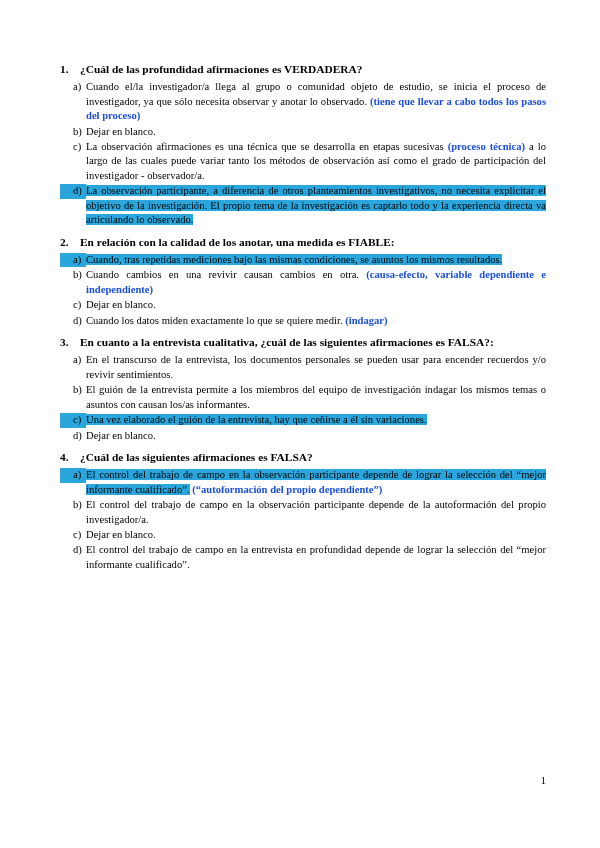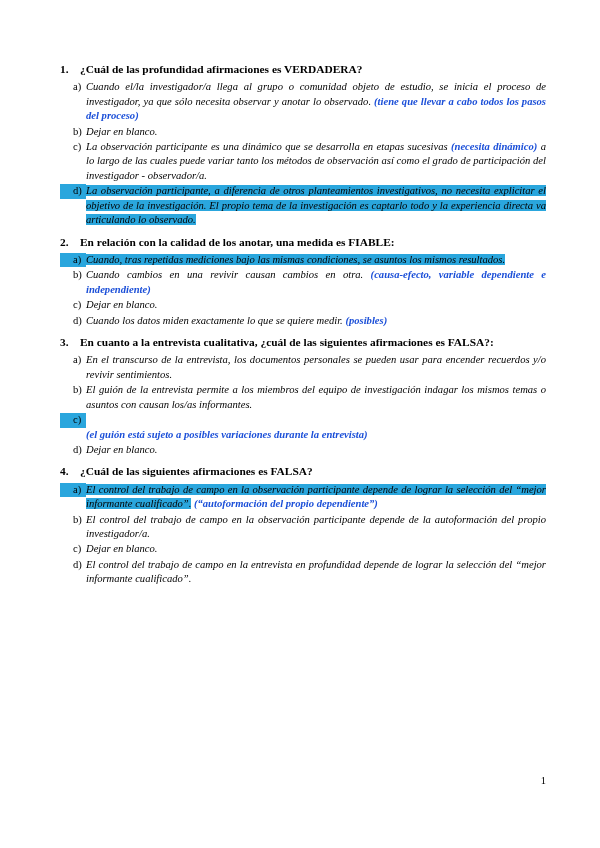--- a/index.html
+++ b/index.html
@@ -55,21 +55,20 @@
   .a-label {
     flex: 0 0 26px;
     width: 26px;
     padding-left: 13px;
     box-sizing: border-box;
   }
   .a-body {
     flex: 1 1 auto;
     text-align: justify;
     padding-right: 2px;
-    font-style: italic;
   }
   .hl {
     background: #2aa6dd;
     box-shadow: 0 0 0 0px #2aa6dd;
   }
   .hl-label {
     background: #2aa6dd;
   }
   .blue {
     color: #1b4fd8;
@@ -96,21 +95,21 @@
           <li class="answer">
             <span class="a-label">a)</span>
             <span class="a-body"><span>Cuando el/la investigador/a llega al grupo o comunidad objeto de estudio, se inicia el proceso de investigador, ya que sólo necesita observar y anotar lo observado. </span><span class="blue">(tiene que llevar a cabo todos los pasos del proceso)</span></span>
           </li>
           <li class="answer">
             <span class="a-label">b)</span>
             <span class="a-body"><span>Dejar en blanco.</span></span>
           </li>
           <li class="answer">
             <span class="a-label">c)</span>
-            <span class="a-body"><span>La observación participante es una dinámico que se desarrolla en etapas sucesivas </span><span class="blue">(necesita dinámico)</span><span> a lo largo de las cuales puede variar tanto los métodos de observación así como el grado de participación del investigador - observador/a.</span></span>
+            <span class="a-body"><span>La observación afirmaciones es una técnica que se desarrolla en etapas sucesivas </span><span class="blue">(proceso técnica)</span><span> a lo largo de las cuales puede variar tanto los métodos de observación así como el grado de participación del investigador - observador/a.</span></span>
           </li>
           <li class="answer">
             <span class="a-label hl-label">d)</span>
             <span class="a-body"><span class="hl">La observación participante, a diferencia de otros planteamientos investigativos, no necesita explicitar el objetivo de la investigación. El propio tema de la investigación es captarlo todo y la experiencia directa va articulando lo observado.</span></span>
           </li>
         </ol>
       </div>
       <div class="question">
         <div class="q-head">
           <span class="q-num">2.</span>
@@ -124,41 +123,41 @@
           <li class="answer">
             <span class="a-label">b)</span>
             <span class="a-body"><span>Cuando cambios en una revivir causan cambios en otra. </span><span class="blue">(causa-efecto, variable dependiente e independiente)</span></span>
           </li>
           <li class="answer">
             <span class="a-label">c)</span>
             <span class="a-body"><span>Dejar en blanco.</span></span>
           </li>
           <li class="answer">
             <span class="a-label">d)</span>
-            <span class="a-body"><span>Cuando los datos miden exactamente lo que se quiere medir. </span><span class="blue">(posibles)</span></span>
+            <span class="a-body"><span>Cuando los datos miden exactamente lo que se quiere medir. </span><span class="blue">(indagar)</span></span>
           </li>
         </ol>
       </div>
       <div class="question">
         <div class="q-head">
           <span class="q-num">3.</span>
           <span class="q-text">En cuanto a la entrevista cualitativa, ¿cuál de las siguientes afirmaciones es FALSA?:</span>
         </div>
         <ol class="answers">
           <li class="answer">
             <span class="a-label">a)</span>
             <span class="a-body"><span>En el transcurso de la entrevista, los documentos personales se pueden usar para encender recuerdos y/o revivir sentimientos.</span></span>
           </li>
           <li class="answer">
             <span class="a-label">b)</span>
             <span class="a-body"><span>El guión de la entrevista permite a los miembros del equipo de investigación indagar los mismos temas o asuntos con causan los/as informantes.</span></span>
           </li>
           <li class="answer">
             <span class="a-label hl-label">c)</span>
-            <span class="a-body"><br><span class="blue">(el guión está sujeto a posibles variaciones durante la entrevista)</span></span>
+            <span class="a-body"><span class="hl">Una vez elaborado el guión de la entrevista, hay que ceñirse a él sin variaciones.</span><br></span>
           </li>
           <li class="answer">
             <span class="a-label">d)</span>
             <span class="a-body"><span>Dejar en blanco.</span></span>
           </li>
         </ol>
       </div>
       <div class="question">
         <div class="q-head">
           <span class="q-num">4.</span>

